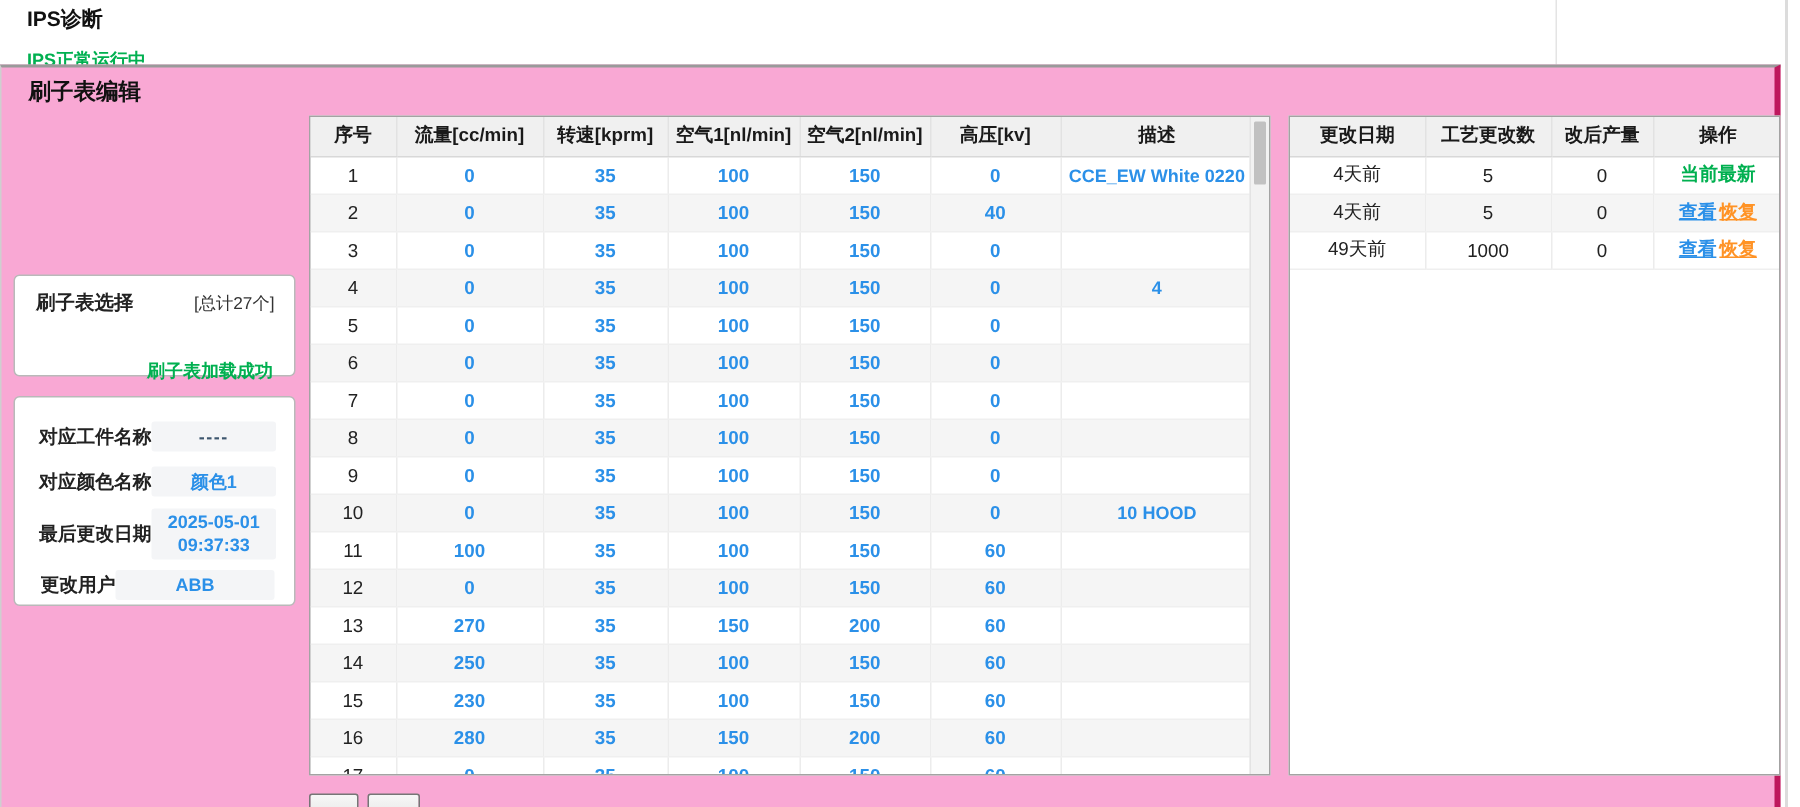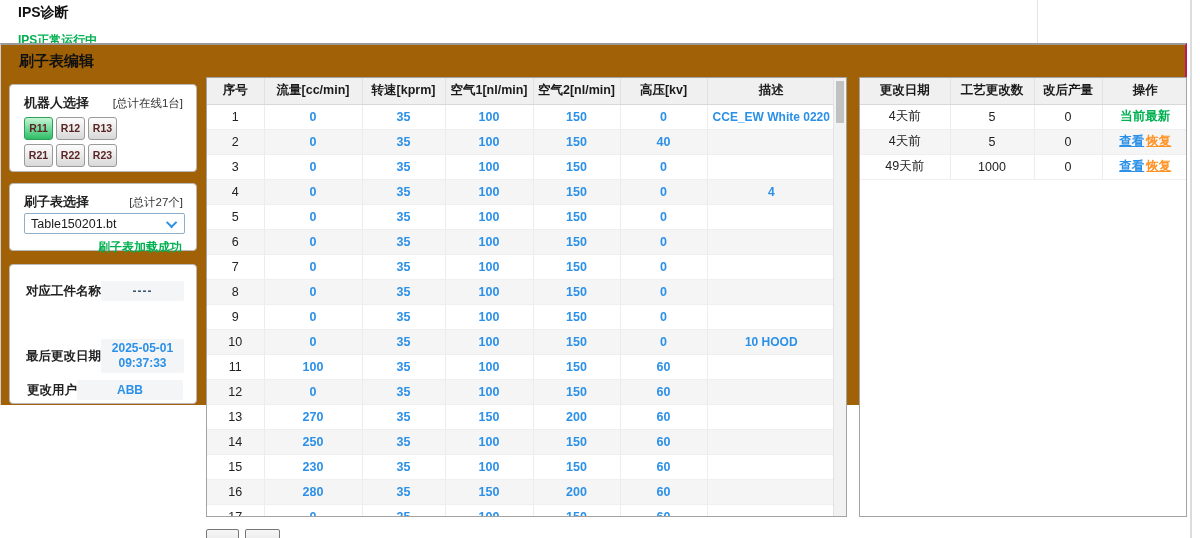--- a/index.html
+++ b/index.html
@@ -4,22 +4,22 @@
 <style>
   * { margin:0; padding:0; box-sizing:border-box; }
   html,body { width:1200px; height:538px; overflow:hidden; background:#fff;
     font-family:"Liberation Sans","DejaVu Sans",sans-serif; position:relative; }
 
   .app-title { position:absolute; left:18px; top:4px; font-size:14px; font-weight:bold; color:#111; }
   .status-running { position:absolute; left:18px; top:32px; font-size:12px; font-weight:bold; color:#00b050; z-index:0; }
   .topline-v { position:absolute; left:1037px; top:0; width:1px; height:43px; background:#e4e4e4; }
   .rightline-v { position:absolute; left:1190px; top:0; width:2px; height:538px; background:#dcdcdc; z-index:5; }
 
-  .main-panel { position:absolute; left:0; top:43px; width:1187px; height:362px; background:#a16207;
-    border-top:2px solid #9a9a9a; border-left:1px solid #cfcfcf; border-right:2px solid #be185d; z-index:1; }
+  .main-panel { position:absolute; left:0; top:43px; width:1187px; height:495px; background:#f9a8d4;
+    border-top:2px solid #9a9a9a; border-left:1px solid #cfcfcf; border-right:4px solid #be185d; z-index:1; }
   .page-title { position:absolute; left:18px; top:7px; font-size:15px; font-weight:bold; color:#111; }
 
   
   .side-panel { position:absolute; left:8px; width:188px; background:#fff;
     border:1px solid #b9b9b9; border-radius:4px; }
   .panel-head { display:flex; justify-content:space-between; align-items:baseline; padding:9px 13px 0 14px; }
   .panel-label { font-size:13px; font-weight:bold; color:#222; }
   .panel-count { font-size:11.5px; color:#333; }
 
   #robot-panel { top:39px; height:88px; }
@@ -83,51 +83,37 @@
 <body>
 
 <div class="app-title">IPS诊断</div>
 <div class="status-running">IPS正常运行中</div>
 <div class="topline-v"></div>
 <div class="rightline-v"></div>
 
 <div class="main-panel">
   <div class="page-title">刷子表编辑</div>
 
-  <div class="side-panel" id="robot-panel">
-    <div class="panel-head">
-      <span class="panel-label">机器人选择</span>
-      <span class="panel-count">[总计在线1台]</span>
-    </div>
-    <div class="robot-grid" id="robot-grid">
-        <div class="robot-btn sel">R11</div>
-        <div class="robot-btn">R12</div>
-        <div class="robot-btn">R13</div>
-        <div class="robot-btn">R21</div>
-        <div class="robot-btn">R22</div>
-        <div class="robot-btn">R23</div>
-      </div>
-  </div>
 
   <div class="side-panel" id="table-panel">
     <div class="panel-head">
       <span class="panel-label">刷子表选择</span>
       <span class="panel-count">[总计27个]</span>
     </div>
-    <div class="dropdown">
-      <span class="dropdown-value">Table150201.bt</span>
-      <span class="chev"></span>
-    </div>
     <div class="load-status">刷子表加载成功</div>
   </div>
 
   <div class="side-panel" id="info-panel">
       <div class="info-row" style="top: 16px;">
         <span class="info-label">对应工件名称</span>
         <div class="info-value muted">----</div>
+      </div>
+      <div class="info-row" style="top: 46px;">
+        <span class="info-label">对应颜色名称</span>
+        <div class="info-value">颜色1</div>
       </div>
       <div class="info-row" style="top: 74px;">
         <span class="info-label">最后更改日期</span>
         <div class="info-value" style="min-height: 34px; width: 106px; white-space: normal;">2025-05-01 09:37:33</div>
       </div>
       <div class="info-row" style="top: 115px;">
         <span class="info-label">更改用户</span>
         <div class="info-value">ABB</div>
       </div>
     </div>

